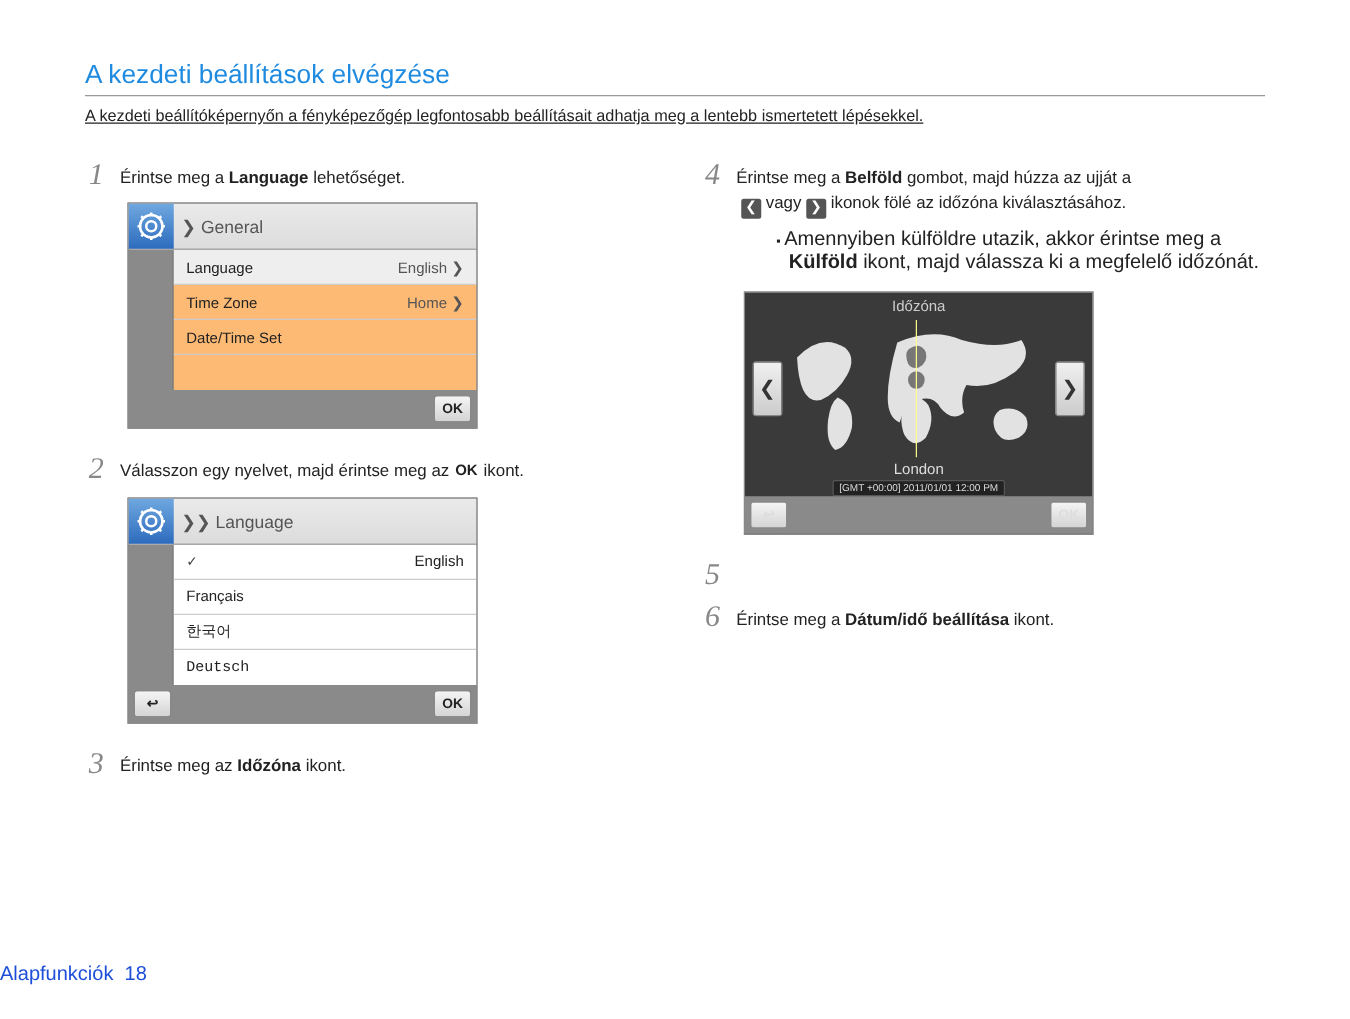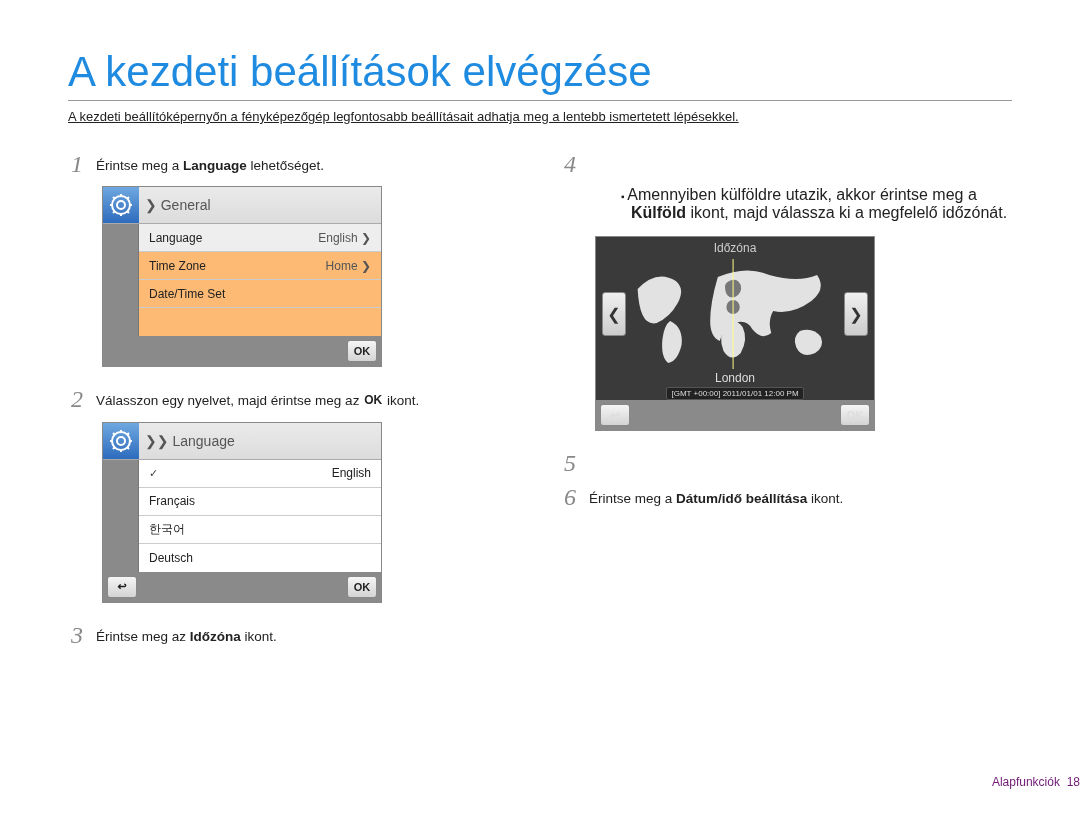--- a/index.html
+++ b/index.html
@@ -8,21 +8,21 @@
     height: 815px;
     background: #fff;
     font-family: Arial, Helvetica, sans-serif;
     color: #222;
     padding: 48px 68px 0 68px;
     position: relative;
   }
   h1.page-title {
     color: #1f8be0;
     font-weight: normal;
-    font-size: 42px;
+    font-size: 21px;
     margin-bottom: 4px;
   }
   hr.title-rule {
     border: none;
     border-top: 1px solid #999;
     margin-bottom: 8px;
   }
   .intro { font-size: 13px; margin-bottom: 28px; text-decoration: underline; }
   .cols { display: flex; gap: 42px; }
   .col { flex: 1; }
@@ -146,21 +146,21 @@
   }
   .arrow-inline {
     display:inline-flex; width:16px; height:16px;
     background:#555; color:#fff; border-radius:2px;
     align-items:center; justify-content:center; font-size:11px;
     transform:translateY(3px);
   }
 
   .footer {
     position:absolute; bottom:26px; left:0; right:0;
-    text-align:right; font-size:12px; color:#701a75;
+    text-align:left; font-size:16px; color:#1d4ed8;
   }
 </style>
 </head>
 <body>
 
 <h1 class="page-title">A kezdeti beállítások elvégzése</h1>
 <hr class="title-rule">
 <p class="intro">A kezdeti beállítóképernyőn a fényképezőgép legfontosabb beállításait adhatja meg a lentebb ismertetett lépésekkel.</p>
 
 <div class="cols">
@@ -242,21 +242,21 @@
         <div class="ss-list">
           <div class="ss-row sel">
               <span>English</span>
             </div>
           <div class="ss-row">
               <span>Français</span>
             </div>
           <div class="ss-row">
               <span>한국어</span>
             </div>
-          <div class="ss-row" style="border-bottom:none;">
+          <div class="ss-row" style="border-bottom:none;font-family:Liberation Mono, monospace;">
               <span>Deutsch</span>
             </div>
         </div>
       </div>
       <div class="ss-foot">
         <div class="backbtn">
           <span>↩</span>
         </div>
         <div class="okbtn">OK</div>
       </div>
@@ -267,20 +267,24 @@
       <div class="step-body">
         <span>Érintse meg az </span><b>Időzóna</b><span> ikont.</span>
       </div>
     </div>
   </div>
 
   <div class="col">
 
     <div class="step">
       <div class="step-num">4</div>
+      <div class="step-body">
+        <span>Érintse meg a </span><b>Belföld</b><span> gombot, majd húzza az ujját a</span><br>
+        <span class="arrow-inline">❮</span><span> vagy </span><span class="arrow-inline">❯</span><span> ikonok fölé az időzóna kiválasztásához.</span>
+      </div>
     </div>
     <div class="bullet-note">
       <span>Amennyiben külföldre utazik, akkor érintse meg a </span><b>Külföld</b><span> ikont, majd válassza ki a megfelelő időzónát.</span>
     </div>
 
     <div class="screenshot map">
       <div class="map-body">
         <div class="map-title">Időzóna</div>
         <div class="map-row">
           <div class="map-arrow">❮</div>

